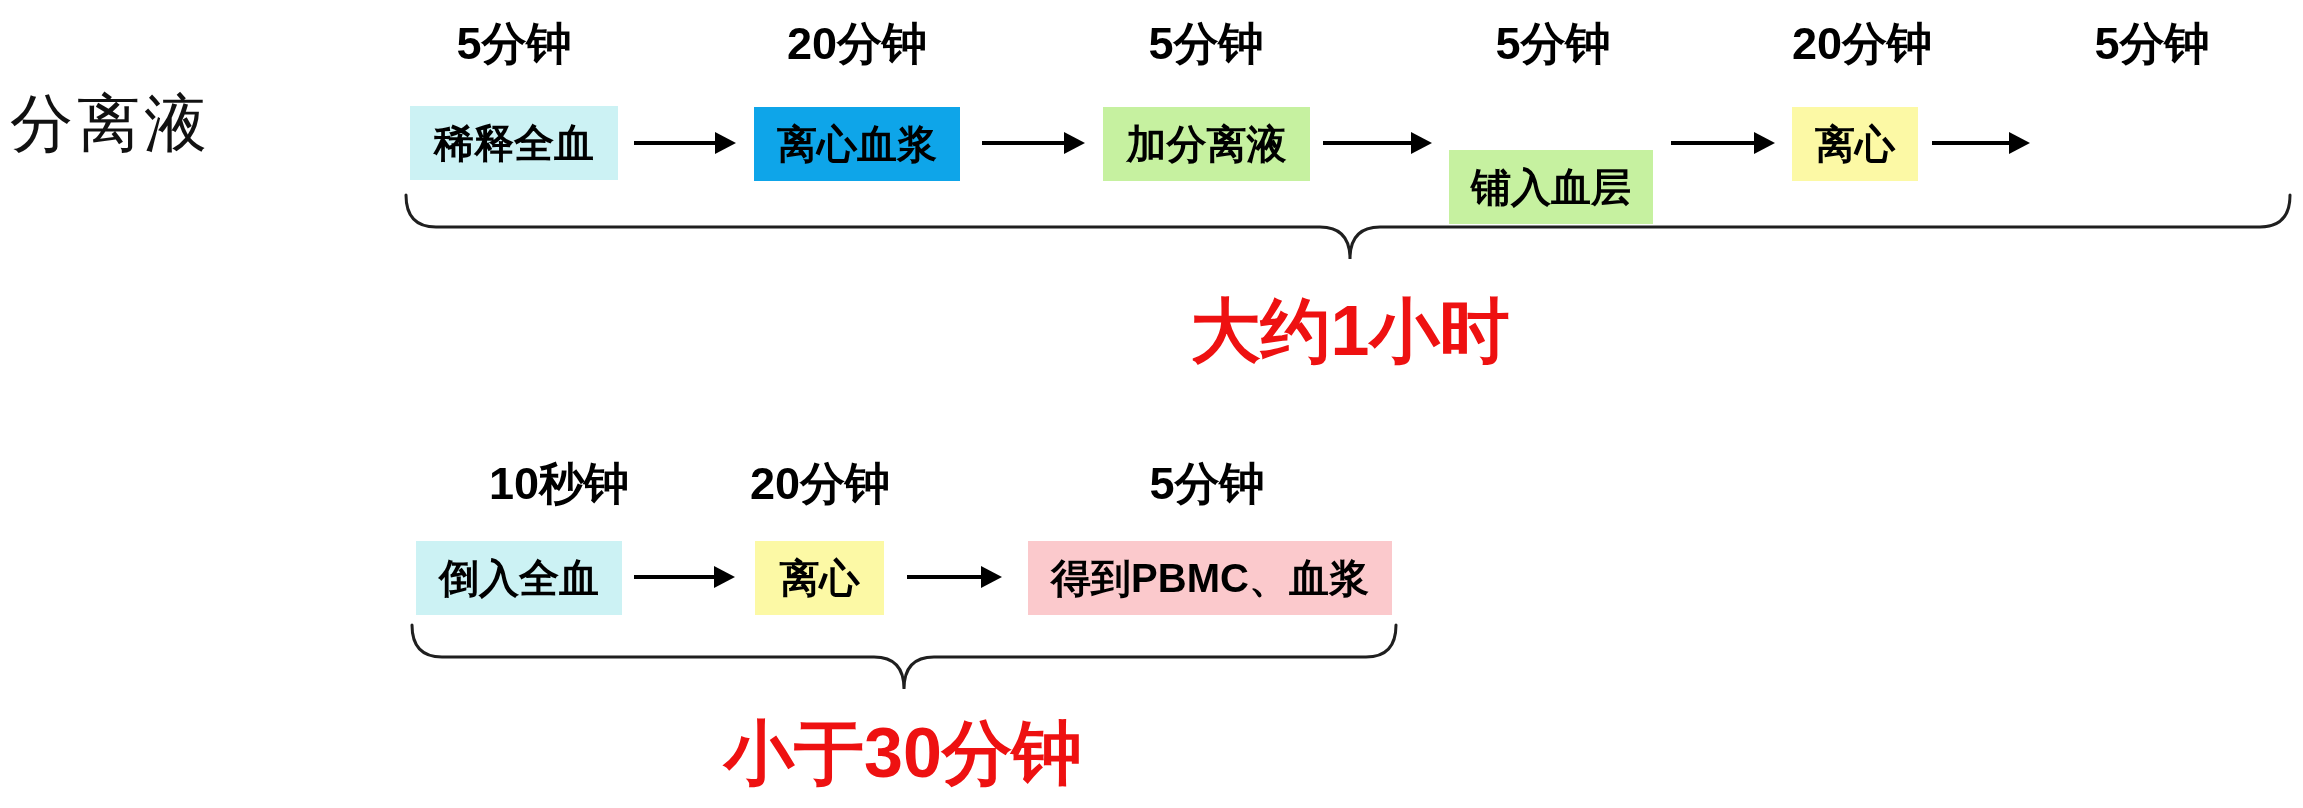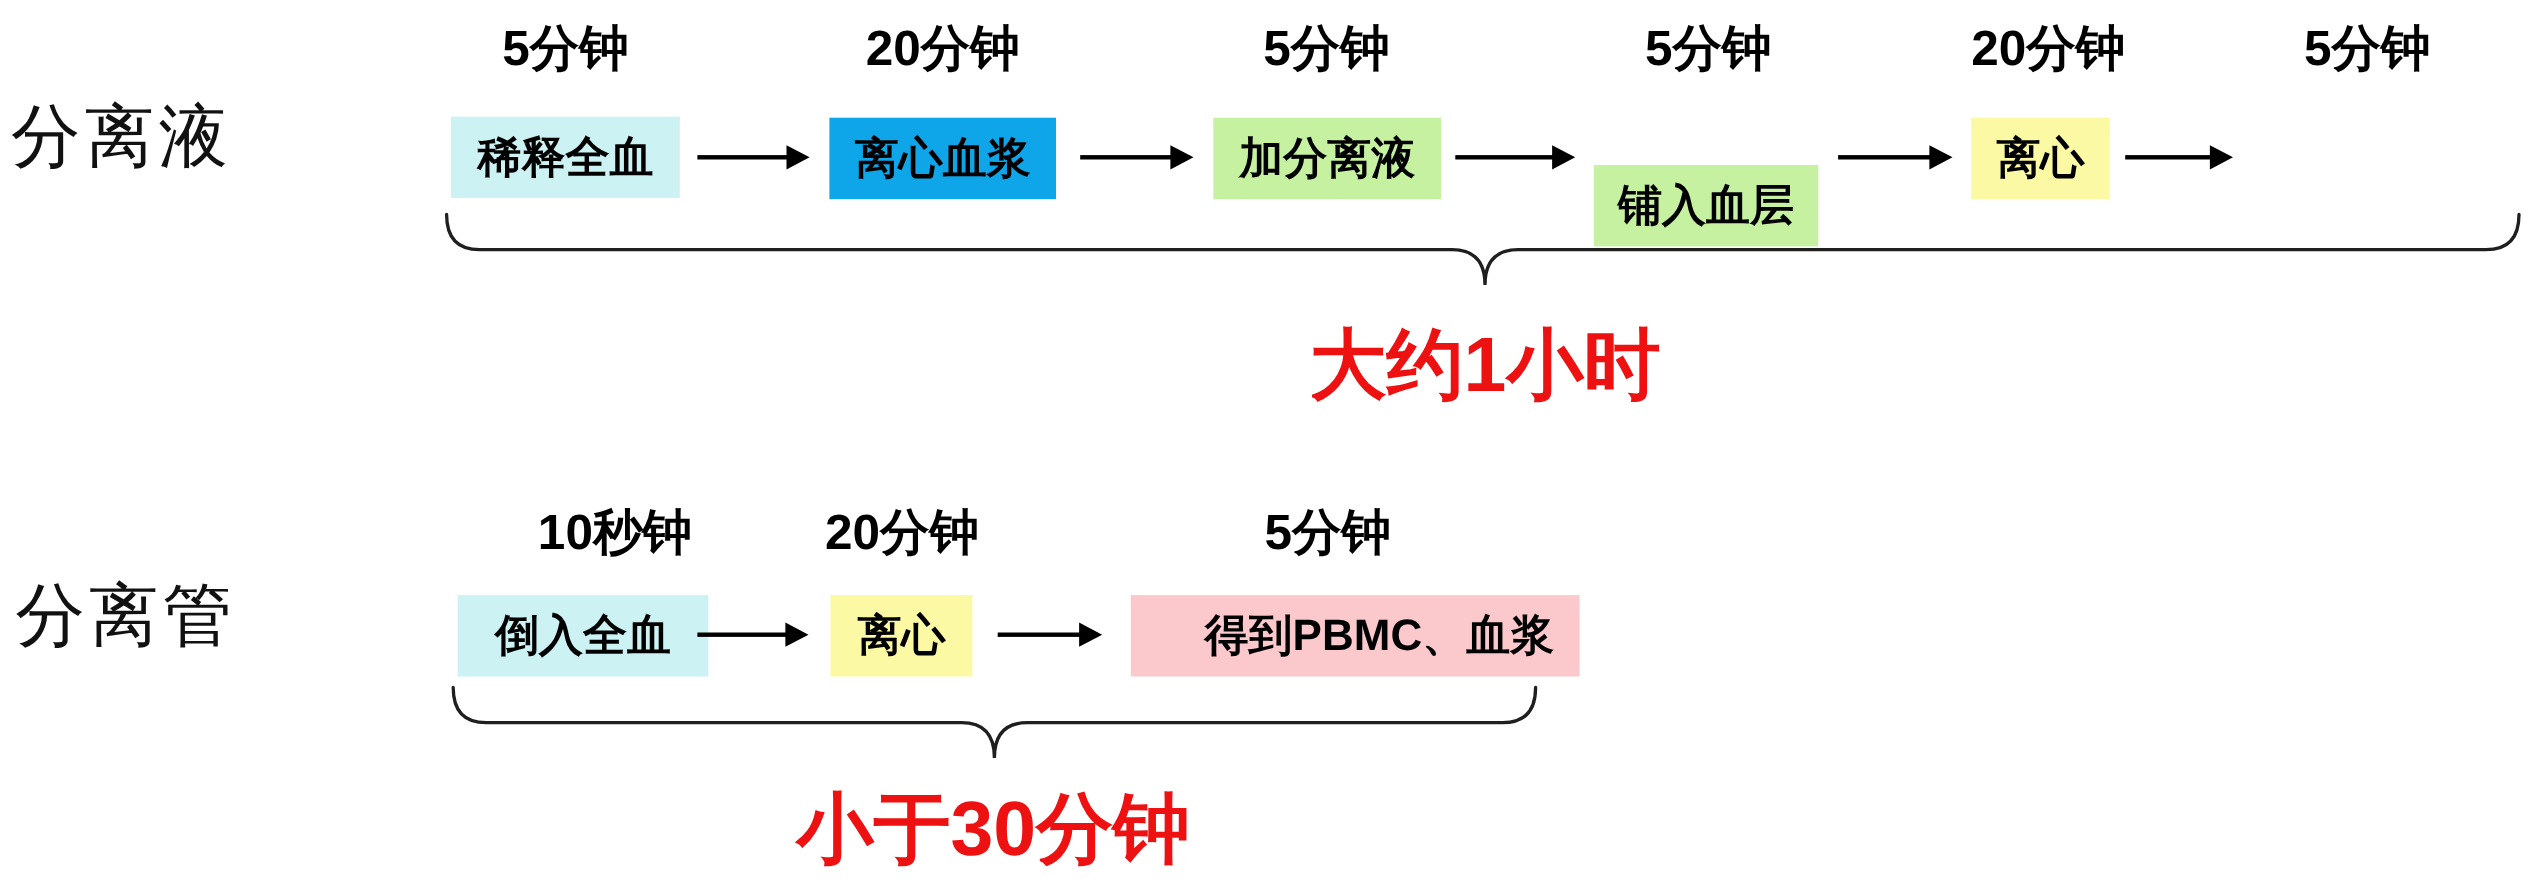--- a/index.html
+++ b/index.html
@@ -86,29 +86,28 @@
   <div class="arrow" style="left:1323px;width:89px;top:141px;"></div>
   <div class="arrow" style="left:1671px;width:84px;top:141px;"></div>
   <div class="arrow" style="left:1932px;width:78px;top:141px;"></div>
 
   <svg class="brace" style="left:400px;top:190px;" width="1896" height="74" viewBox="0 0 1896 74">
     <path d="M 6 5 Q 6 37 36 37 L 920 37 Q 950 37 950 69 Q 950 37 980 37 L 1860 37 Q 1890 37 1890 5"></path>
   </svg>
 
   <div class="total-time" style="left: 1350px; top: 296px; color: rgb(238, 17, 17);">大约1小时</div>
 
-  <div class="method-label" style="left:14px;top:528px;">分离管</div>
 
   <div class="time-label" style="left:517px;top:461px;margin-left:42px;">10秒钟</div>
   <div class="time-label" style="left:820px;top:461px;">20分钟</div>
   <div class="time-label" style="left:1207px;top:461px;">5分钟</div>
 
-  <div class="step-box" style="left: 416px; width: 228px; top: 541px; background: rgb(204, 242, 244); text-align: right;">倒入全血</div>
+  <div class="step-box" style="left: 416px; width: 206px; top: 541px; background: rgb(204, 242, 244); text-align: right;">倒入全血</div>
   <div class="step-box" style="left: 755px; width: 129px; top: 541px; background: rgb(252, 249, 165);">离心</div>
-  <div class="step-box" style="left: 1028px; width: 364px; top: 541px; background: rgb(251, 201, 204); padding-left: 44px;">得到PBMC、血浆</div>
+  <div class="step-box" style="left: 1028px; width: 364px; top: 541px; background: rgb(251, 201, 204);">得到PBMC、血浆</div>
 
   <div class="arrow" style="left:634px;width:81px;top:575px;"></div>
   <div class="arrow" style="left:907px;width:75px;top:575px;"></div>
 
   <svg class="brace" style="left:406px;top:620px;" width="996" height="74" viewBox="0 0 996 74">
     <path d="M 6 5 Q 6 37 36 37 L 468 37 Q 498 37 498 69 Q 498 37 528 37 L 960 37 Q 990 37 990 5"></path>
   </svg>
 
   <div class="total-time" style="left: 903px; top: 718px; color: rgb(238, 17, 17);">小于30分钟</div>
 

